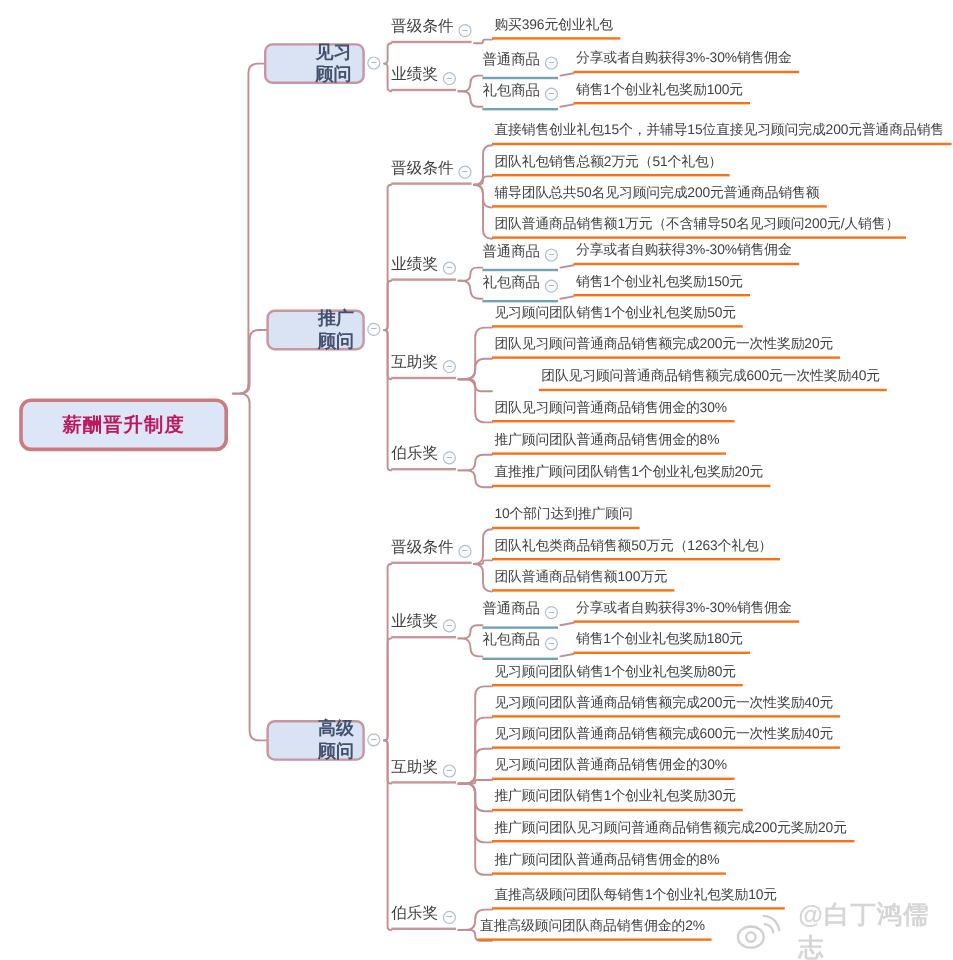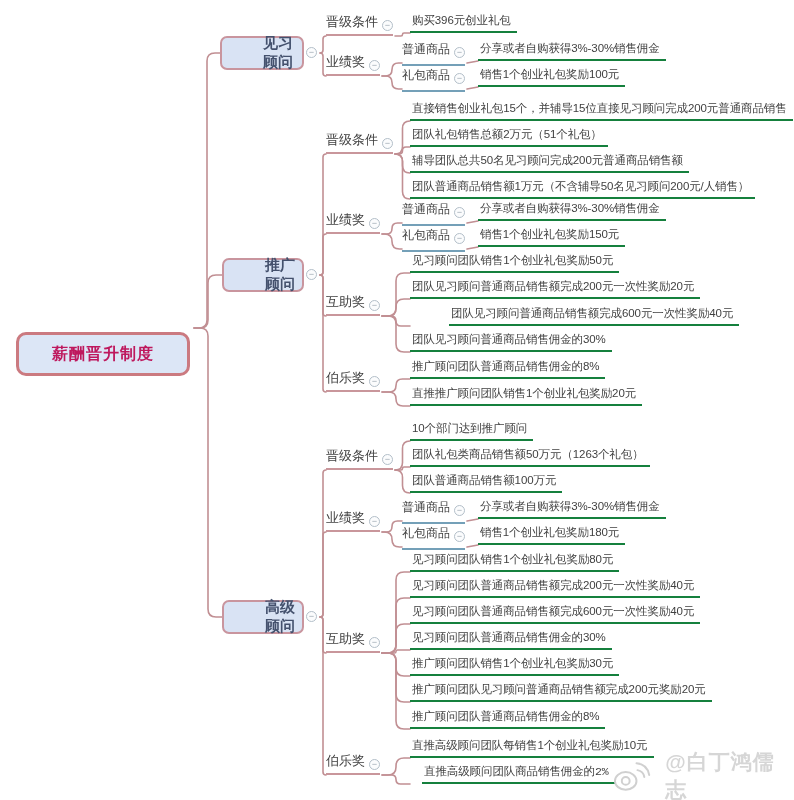--- a/index.html
+++ b/index.html
@@ -23,21 +23,21 @@
     font-size:13px;color:#3f3f3f;padding:0 0 3px 0;
     border-bottom:2px solid #c9969b;white-space:nowrap;
   }
   .sub{
     position:absolute;display:flex;align-items:flex-end;gap:4px;
     font-size:12px;color:#3f3f3f;padding:0 0 6px 0;
     border-bottom:2px solid #74a0b8;white-space:nowrap;
   }
   .leaf{
     position:absolute;font-size:11.5px;letter-spacing:-0.1px;color:#3f3f3f;
-    padding:0 6px 3px 2px;border-bottom:2px solid #15803d;white-space:nowrap;
+    padding:0 6px 3px 2px;border-bottom:2px solid #f97316;white-space:nowrap;
   }
   .collapse{
     width:11px;height:11px;border-radius:50%;border:1px solid #b3bfc9;background:#fbfcfd;
     color:#9aa6b0;font-size:9px;line-height:9px;display:flex;align-items:center;justify-content:center;
     box-sizing:border-box;flex:0 0 auto;
   }
   .collapse.float{position:absolute;}
   .watermark{
     position:absolute;left:612px;top:748px;display:flex;align-items:center;gap:14px;
     color:#d6d6d6;font-size:21px;font-weight:bold;letter-spacing:1px;
@@ -202,21 +202,21 @@
   <div class="leaf" id="n-b2-c2-i3" style="left:410px;top:630px;">见习顾问团队普通商品销售佣金的30%</div>
   <div class="leaf" id="n-b2-c2-i4" style="left:410px;top:656px;">推广顾问团队销售1个创业礼包奖励30元</div>
   <div class="leaf" id="n-b2-c2-i5" style="left:410px;top:682px;">推广顾问团队见习顾问普通商品销售额完成200元奖励20元</div>
   <div class="leaf" id="n-b2-c2-i6" style="left:410px;top:709px;">推广顾问团队普通商品销售佣金的8%</div>
 
   <div class="cat" id="n-b2-c3" style="left:326px;top:752px;">
     <span>伯乐奖</span>
     <span class="collapse">−</span>
   </div>
   <div class="leaf" id="n-b2-c3-i0" style="left:410px;top:738px;">直推高级顾问团队每销售1个创业礼包奖励10元</div>
-  <div class="leaf" id="n-b2-c3-i1" style="left:422px;top:764px;font-family:Liberation Mono, monospace;">直推高级顾问团队商品销售佣金的2%</div>
+  <div class="leaf" id="n-b2-c3-i1" style="left:398px;top:764px;">直推高级顾问团队商品销售佣金的2%</div>
 
   <div class="watermark">
     <svg width="40" height="34" viewBox="0 0 40 34" fill="none" stroke="#d0d0d0" stroke-width="2" stroke-linecap="round">
       <ellipse cx="14" cy="22" rx="11" ry="9"></ellipse>
       <circle cx="14" cy="22" r="4"></circle>
       <path d="M26 11 q6 1 7 7"></path>
       <path d="M25 4 q11 1 13 12"></path>
     </svg>
     <span>@白丁鸿儒志</span>
   </div>

